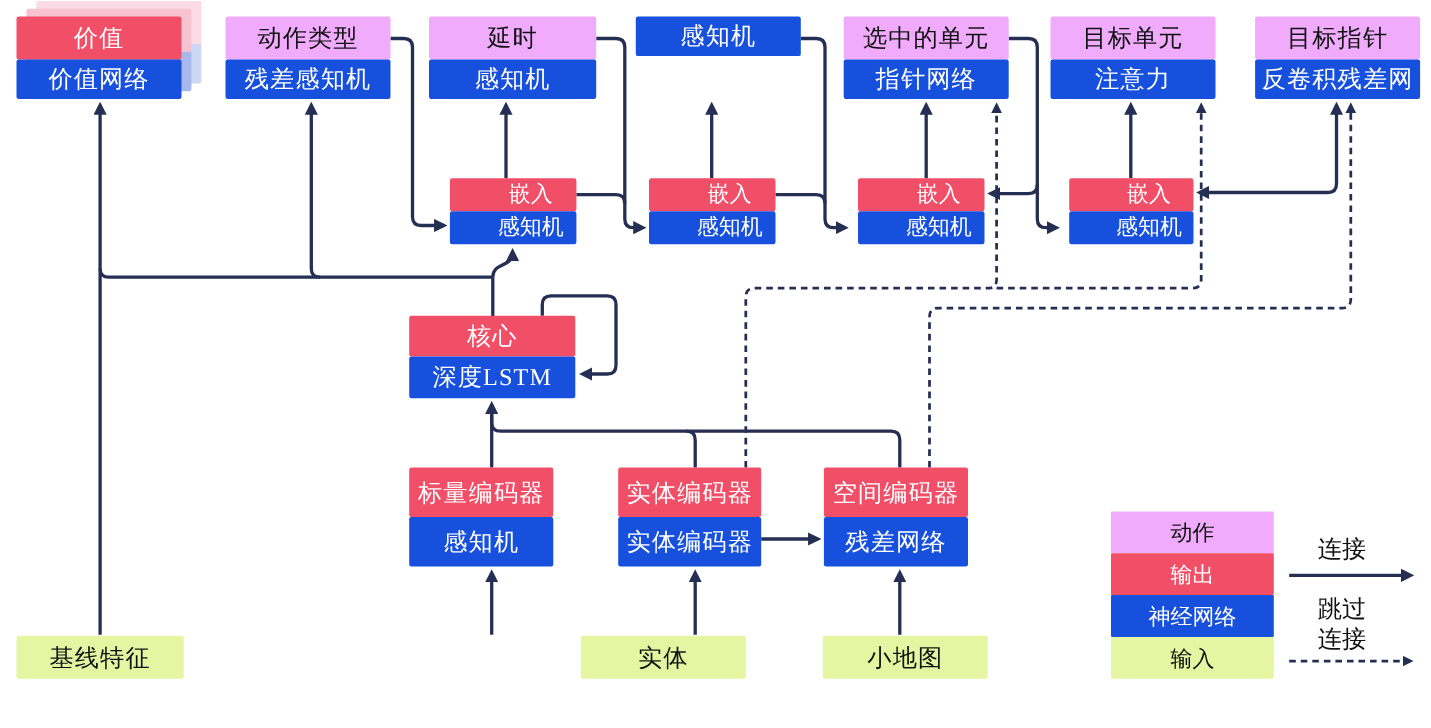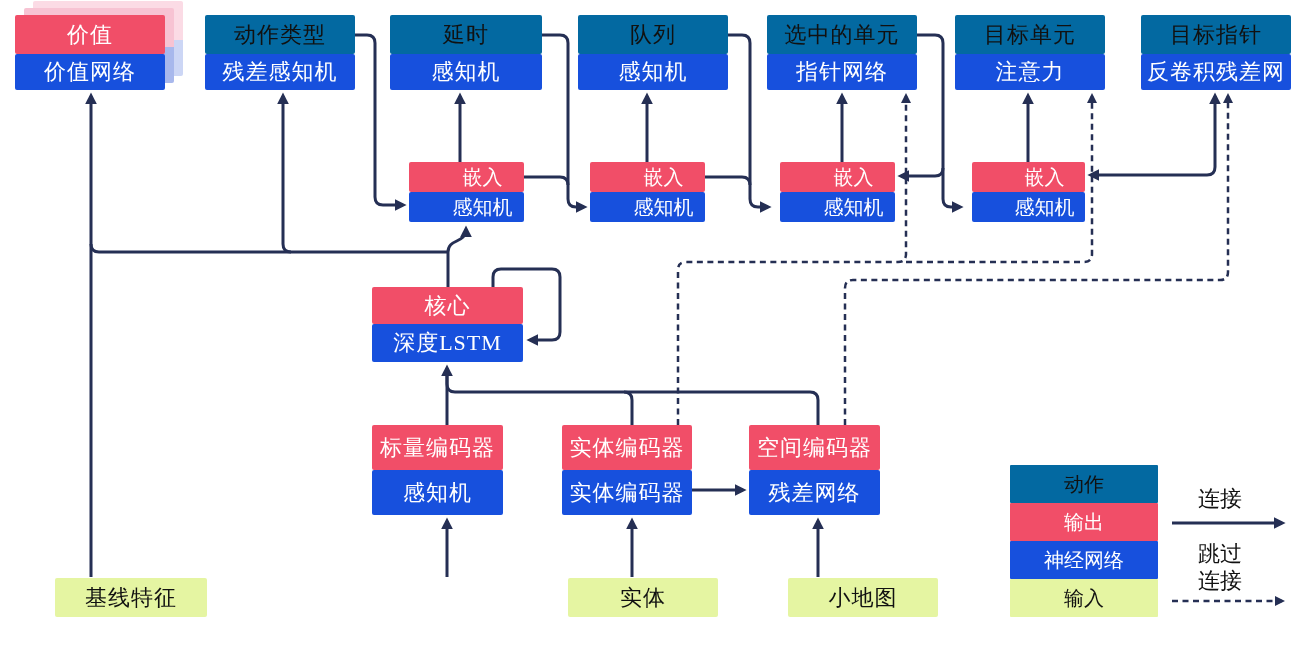--- a/index.html
+++ b/index.html
@@ -3,38 +3,38 @@
 <meta charset="utf-8">
 <style>
   html,body{margin:0;padding:0;background:#ffffff;}
   #canvas{
     position:relative;width:1301px;height:662px;background:#ffffff;overflow:hidden;
     font-family:"Liberation Serif","DejaVu Serif",serif;
   }
   #wires{position:absolute;left:0;top:0;width:1301px;height:662px;}
   .node{position:absolute;display:flex;flex-direction:column;text-align:center;}
   .part{display:flex;align-items:center;justify-content:center;line-height:1;border-radius:2px;}
-  .c-yellow{background:#0369a1;color:#111111;}
+  .c-yellow{background:#f0abfc;color:#111111;}
   .c-red{background:#f14e68;color:#ffffff;}
   .c-blue{background:#1750dd;color:#ffffff;}
   .c-green{background:#e5f5a2;color:#111111;}
   .fs{font-size:22px;letter-spacing:1px;}
   
   .row-head .part.pt{height:39px;}
   .row-head .part.pb{height:36px;}
   
   .row-embed .part{height:30px;font-size:20px;padding-left:32px;}
   
   #n-core .pt{height:37px;}
   #n-core .pb{height:38px;}
   
   .row-enc .part{height:45px;}
   
   .g-input{position:absolute;height:39px;display:flex;align-items:center;justify-content:center;
-           background:#e5f5a2;color:#111;border-radius:2px;margin-left:40px;}
+           background:#e5f5a2;color:#111;border-radius:2px;}
   
   .shadow-card{position:absolute;width:150px;border-radius:2px;}
   
   #n-value{left:15px;top:15px;width:150px;}
   #n-action-type{left:205px;top:15px;width:150px;}
   #n-delay{left:390px;top:15px;width:152px;}
   #n-queue{left:578px;top:15px;width:150px;}
   #n-selected-units{left:767px;top:15px;width:150px;}
   #n-target-unit{left:955px;top:15px;width:150px;}
   #n-target-pointer{left:1141px;top:15px;width:150px;}
@@ -120,21 +120,20 @@
   </div>
   <div class="node row-head" id="n-action-type">
     <div class="part pt c-yellow fs">动作类型</div>
     <div class="part pb c-blue fs">残差感知机</div>
   </div>
   <div class="node row-head" id="n-delay">
     <div class="part pt c-yellow fs">延时</div>
     <div class="part pb c-blue fs">感知机</div>
   </div>
   <div class="node row-head" id="n-queue">
-    <div class="part pt c-yellow fs">队列</div>
     <div class="part pb c-blue fs">感知机</div>
   </div>
   <div class="node row-head" id="n-selected-units">
     <div class="part pt c-yellow fs">选中的单元</div>
     <div class="part pb c-blue fs">指针网络</div>
   </div>
   <div class="node row-head" id="n-target-unit">
     <div class="part pt c-yellow fs">目标单元</div>
     <div class="part pb c-blue fs">注意力</div>
   </div>

